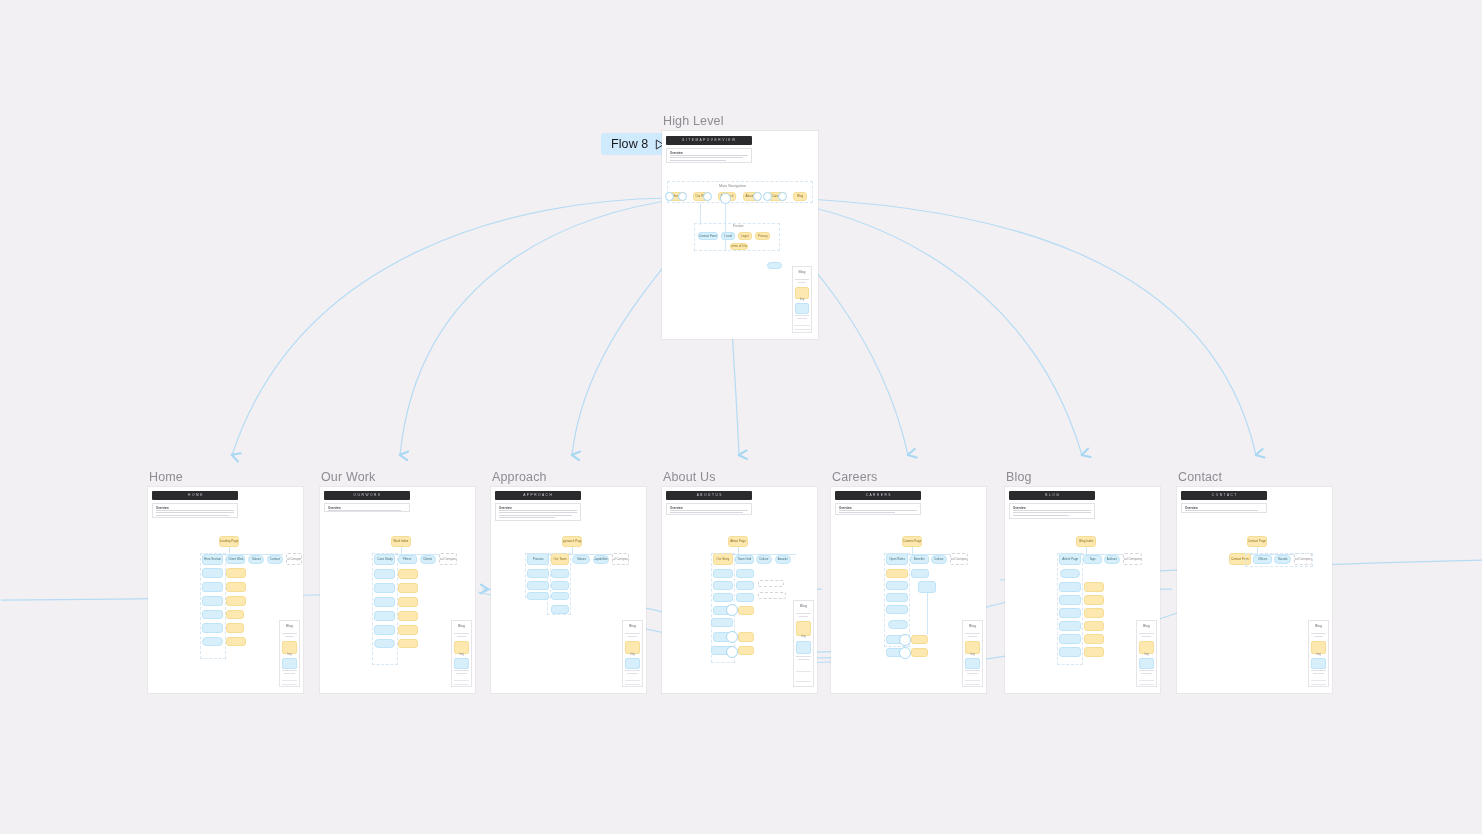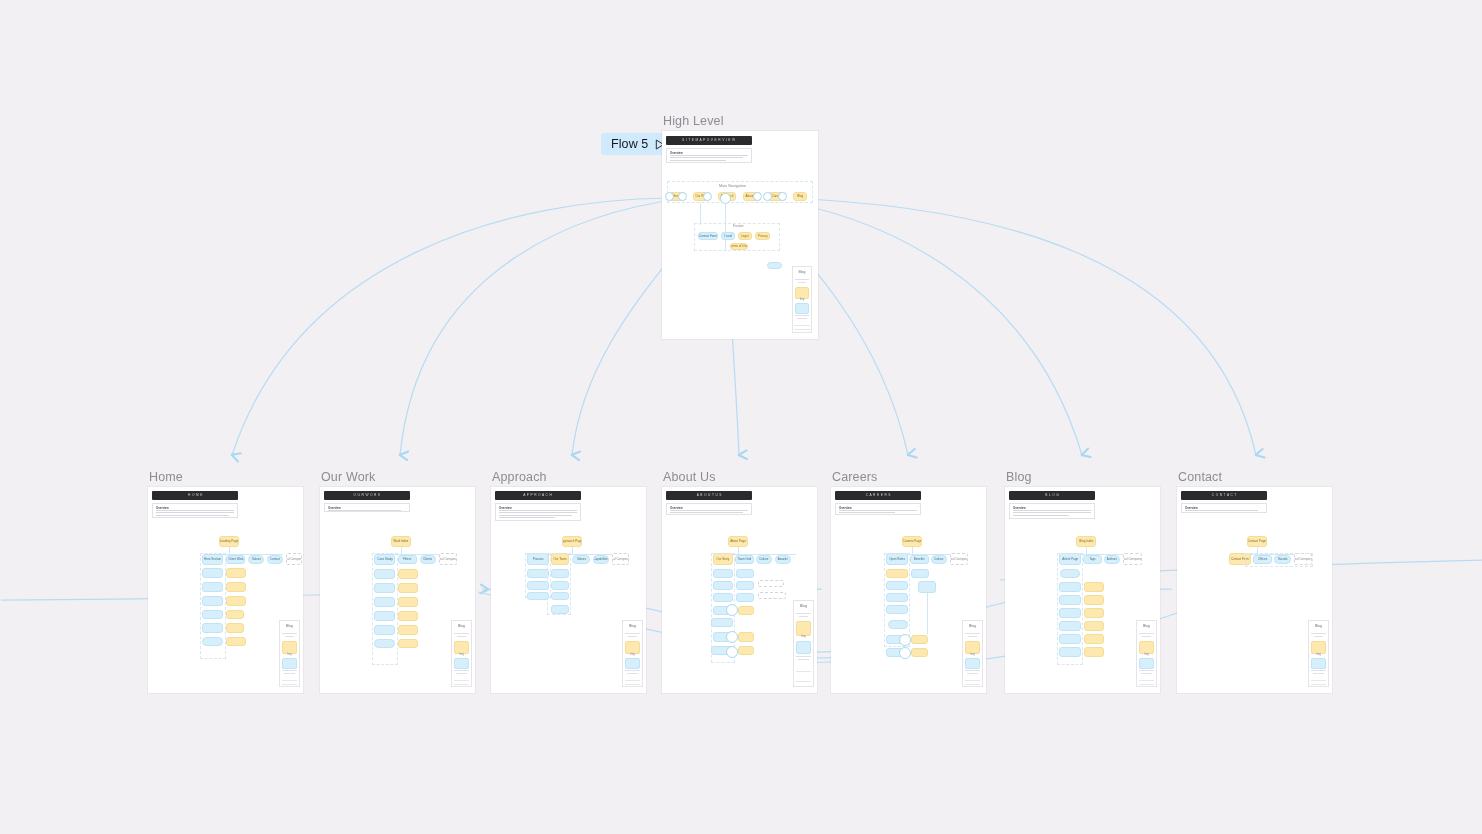--- a/index.html
+++ b/index.html
@@ -110,21 +110,21 @@
       <path d="M733,653 C790,660 850,640 898,662"></path>
       <path d="M898,662 C960,672 1100,640 1180,612"></path>
       <path d="M478,592 C560,612 660,632 700,640"></path>
       <path d="M700,652 C760,668 830,664 894,656"></path>
       <path d="M1,600 C120,600 300,596 470,590"></path>
       <path d="M1000,580 C1100,572 1250,566 1482,560"></path>
     </g>
   </svg>
 
   <div class="flow-badge" style="left:601px;top:133px;">
-    <span>Flow 5</span>
+    <span>Flow 8</span>
     <svg class="tri" width="10" height="11" viewBox="0 0 10 11">
       <path d="M1.3,1 L8.6,5.5 L1.3,10 Z" fill="none" stroke="#2f2f33" stroke-width="1" stroke-linejoin="round"></path>
     </svg>
   </div>
 
   <div class="frame" style="left:662px;top:131px;width:156px;height:208px;">
     <div class="frame-title">High Level</div>
     <div class="frame-body">
 
       <div class="hdr-bar" style="left:4px;top:5px;width:86px;height:9px;">

